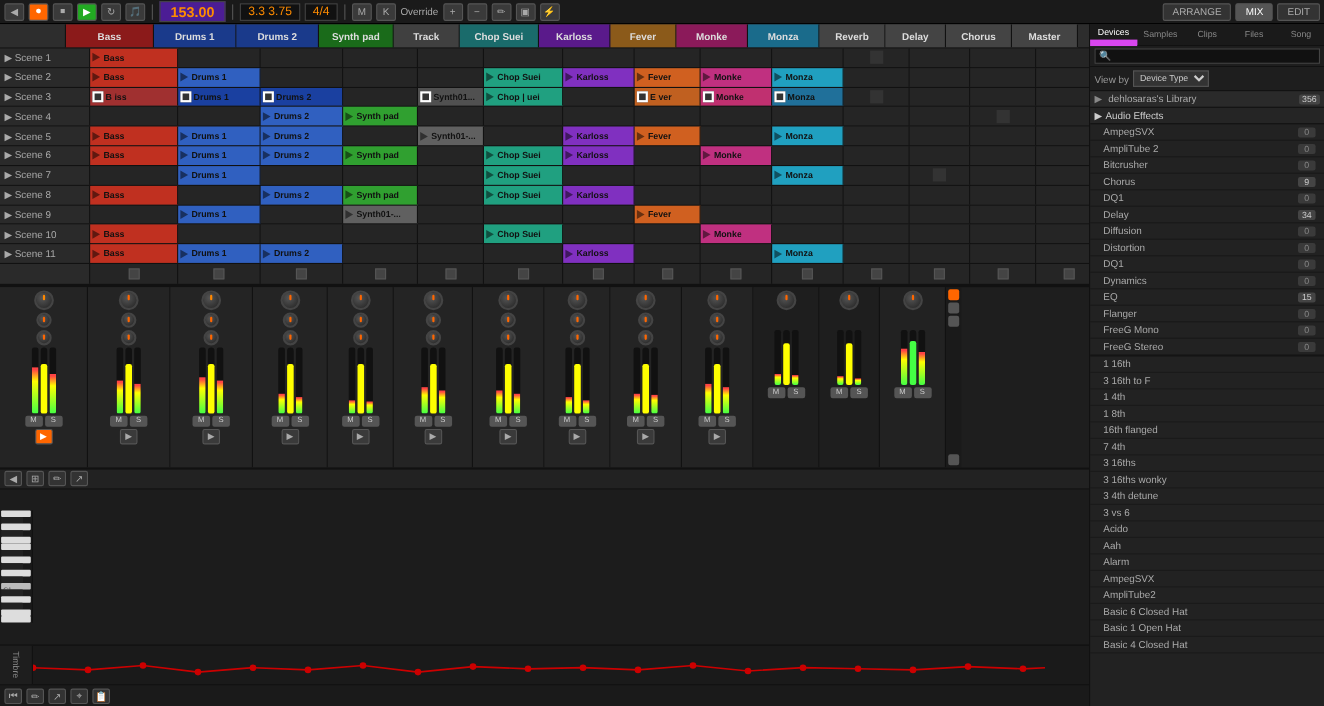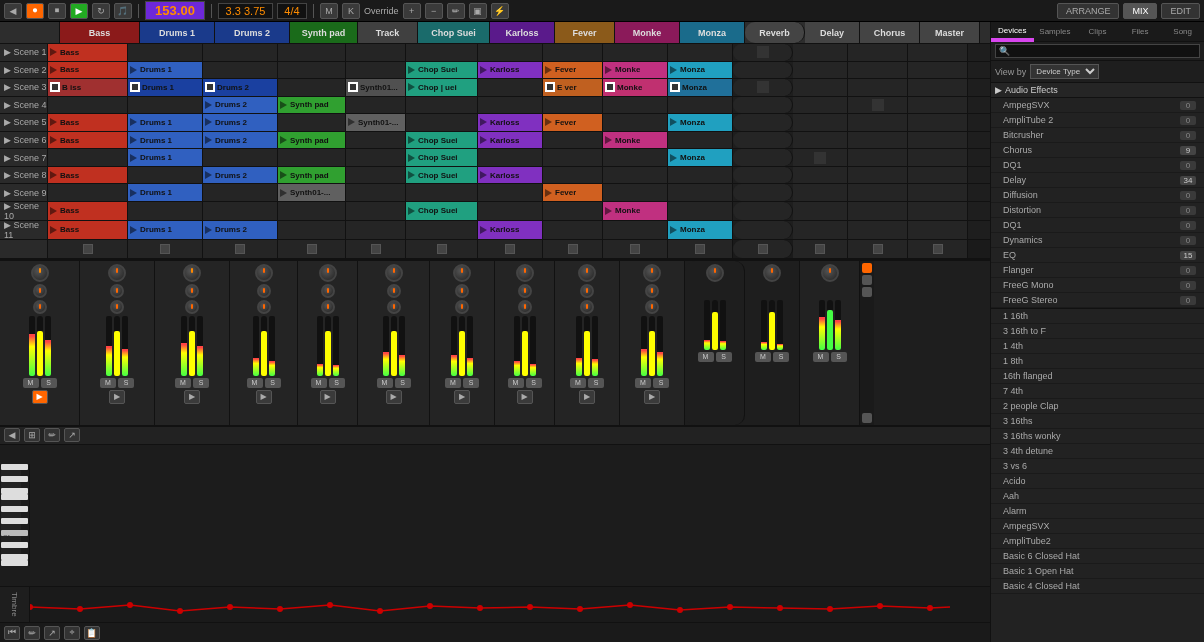--- a/index.html
+++ b/index.html
@@ -28,21 +28,21 @@
       background: #3a3a3a;
       border: 1px solid #555;
       border-radius: 2px;
       display: flex; align-items: center; justify-content: center;
       cursor: pointer;
       font-size: 9px; color: #aaa;
     }
     .tb-btn.active { background: #f60; color: #fff; }
     .tb-btn.play { background: #2a2; color: #fff; }
     .tb-tempo {
-      background: #6d28d9;
+      background: #4c1d95;
       border: 1px solid #444;
       color: #ff8c00;
       font-size: 13px; font-weight: bold;
       padding: 1px 4px;
       min-width: 60px; text-align: center;
     }
     .tb-pos {
       background: #111;
       border: 1px solid #444;
       color: #ff8c00;
@@ -134,21 +134,21 @@
       flex-direction: column;
       flex: 1;
       overflow: hidden;
     }
     .scene-row {
       display: flex;
       height: 19px;
       border-bottom: 1px solid #111;
     }
     .scene-label {
-      width: 48px;
+      width: 82px;
       background: #2a2a2a;
       border-right: 1px solid #111;
       display: flex; align-items: center; padding-left: 4px;
       font-size: 9px; color: #aaa;
       flex-shrink: 0;
       cursor: pointer;
     }
     .clip-cell {
       display: flex; align-items: center;
       border-right: 1px solid #111;
@@ -348,21 +348,21 @@
       height: 20px;
       background: #1a1a1a;
     }
     .browser-tab {
       flex: 1;
       display: flex; align-items: center; justify-content: center;
       font-size: 8px; color: #888;
       cursor: pointer;
       border-bottom: 1px solid #111;
     }
-    .browser-tab.active { color: #fff; border-bottom: 4px solid #d946ef; }
+    .browser-tab.active { color: #fff; border-bottom: 6px solid #d946ef; }
     .browser-search {
       padding: 2px 4px;
       background: #1e1e1e;
       border-bottom: 1px solid #111;
     }
     .browser-search input {
       width: 100%;
       background: #111;
       border: 1px solid #444;
       color: #ccc;
@@ -421,21 +421,21 @@
     .w-bass { width: 80px; }
     .w-drums1 { width: 75px; }
     .w-drums2 { width: 75px; }
     .w-synth { width: 68px; }
     .w-track { width: 60px; }
     .w-chop { width: 72px; }
     .w-karloss { width: 65px; }
     .w-fever { width: 60px; }
     .w-monke { width: 65px; }
     .w-monza { width: 65px; }
-    .w-reverb { width: 60px; border-radius: 10px; }
+    .w-reverb { width: 60px; }
     .w-delay { width: 55px; }
     .w-chorus { width: 60px; }
     .w-master { width: 60px; }
 
     
     .clip-red { background: #c03020; }
     .clip-blue { background: #3060c0; }
     .clip-green { background: #30a030; }
     .clip-teal { background: #20a080; }
     .clip-purple { background: #8030c0; }
@@ -1361,20 +1361,27 @@
     </div>
     <div class="browser-search">
       <input type="text" placeholder="🔍" style="">
     </div>
     <div class="browser-viewby">
       <span>View by</span>
       <select>
         <option>Device Type</option>
       </select>
     </div>
+    <div class="browser-library-header">
+      <span>
+        <span style="color:#888;margin-right:3px;">▶</span>
+        <span>dehlosaras's Library</span>
+      </span>
+      <span class="browser-count nonzero">356</span>
+    </div>
 
     <div class="browser-list">
 
       <div class="browser-category">
         <span>▶</span>
         <span>Audio Effects</span>
       </div>
       <div class="browser-item">
         <span>AmpegSVX</span>
         <span class="browser-count">0</span>
@@ -1445,23 +1452,20 @@
       <div class="browser-item">
           <span>1 8th</span>
         </div>
       <div class="browser-item">
           <span>16th flanged</span>
         </div>
       <div class="browser-item">
           <span>7 4th</span>
         </div>
       <div class="browser-item">
-          <span>2 people Clap</span>
-        </div>
-      <div class="browser-item">
           <span>3 16ths</span>
         </div>
       <div class="browser-item">
           <span>3 16ths wonky</span>
         </div>
       <div class="browser-item">
           <span>3 4th detune</span>
         </div>
       <div class="browser-item">
           <span>3 vs 6</span>

